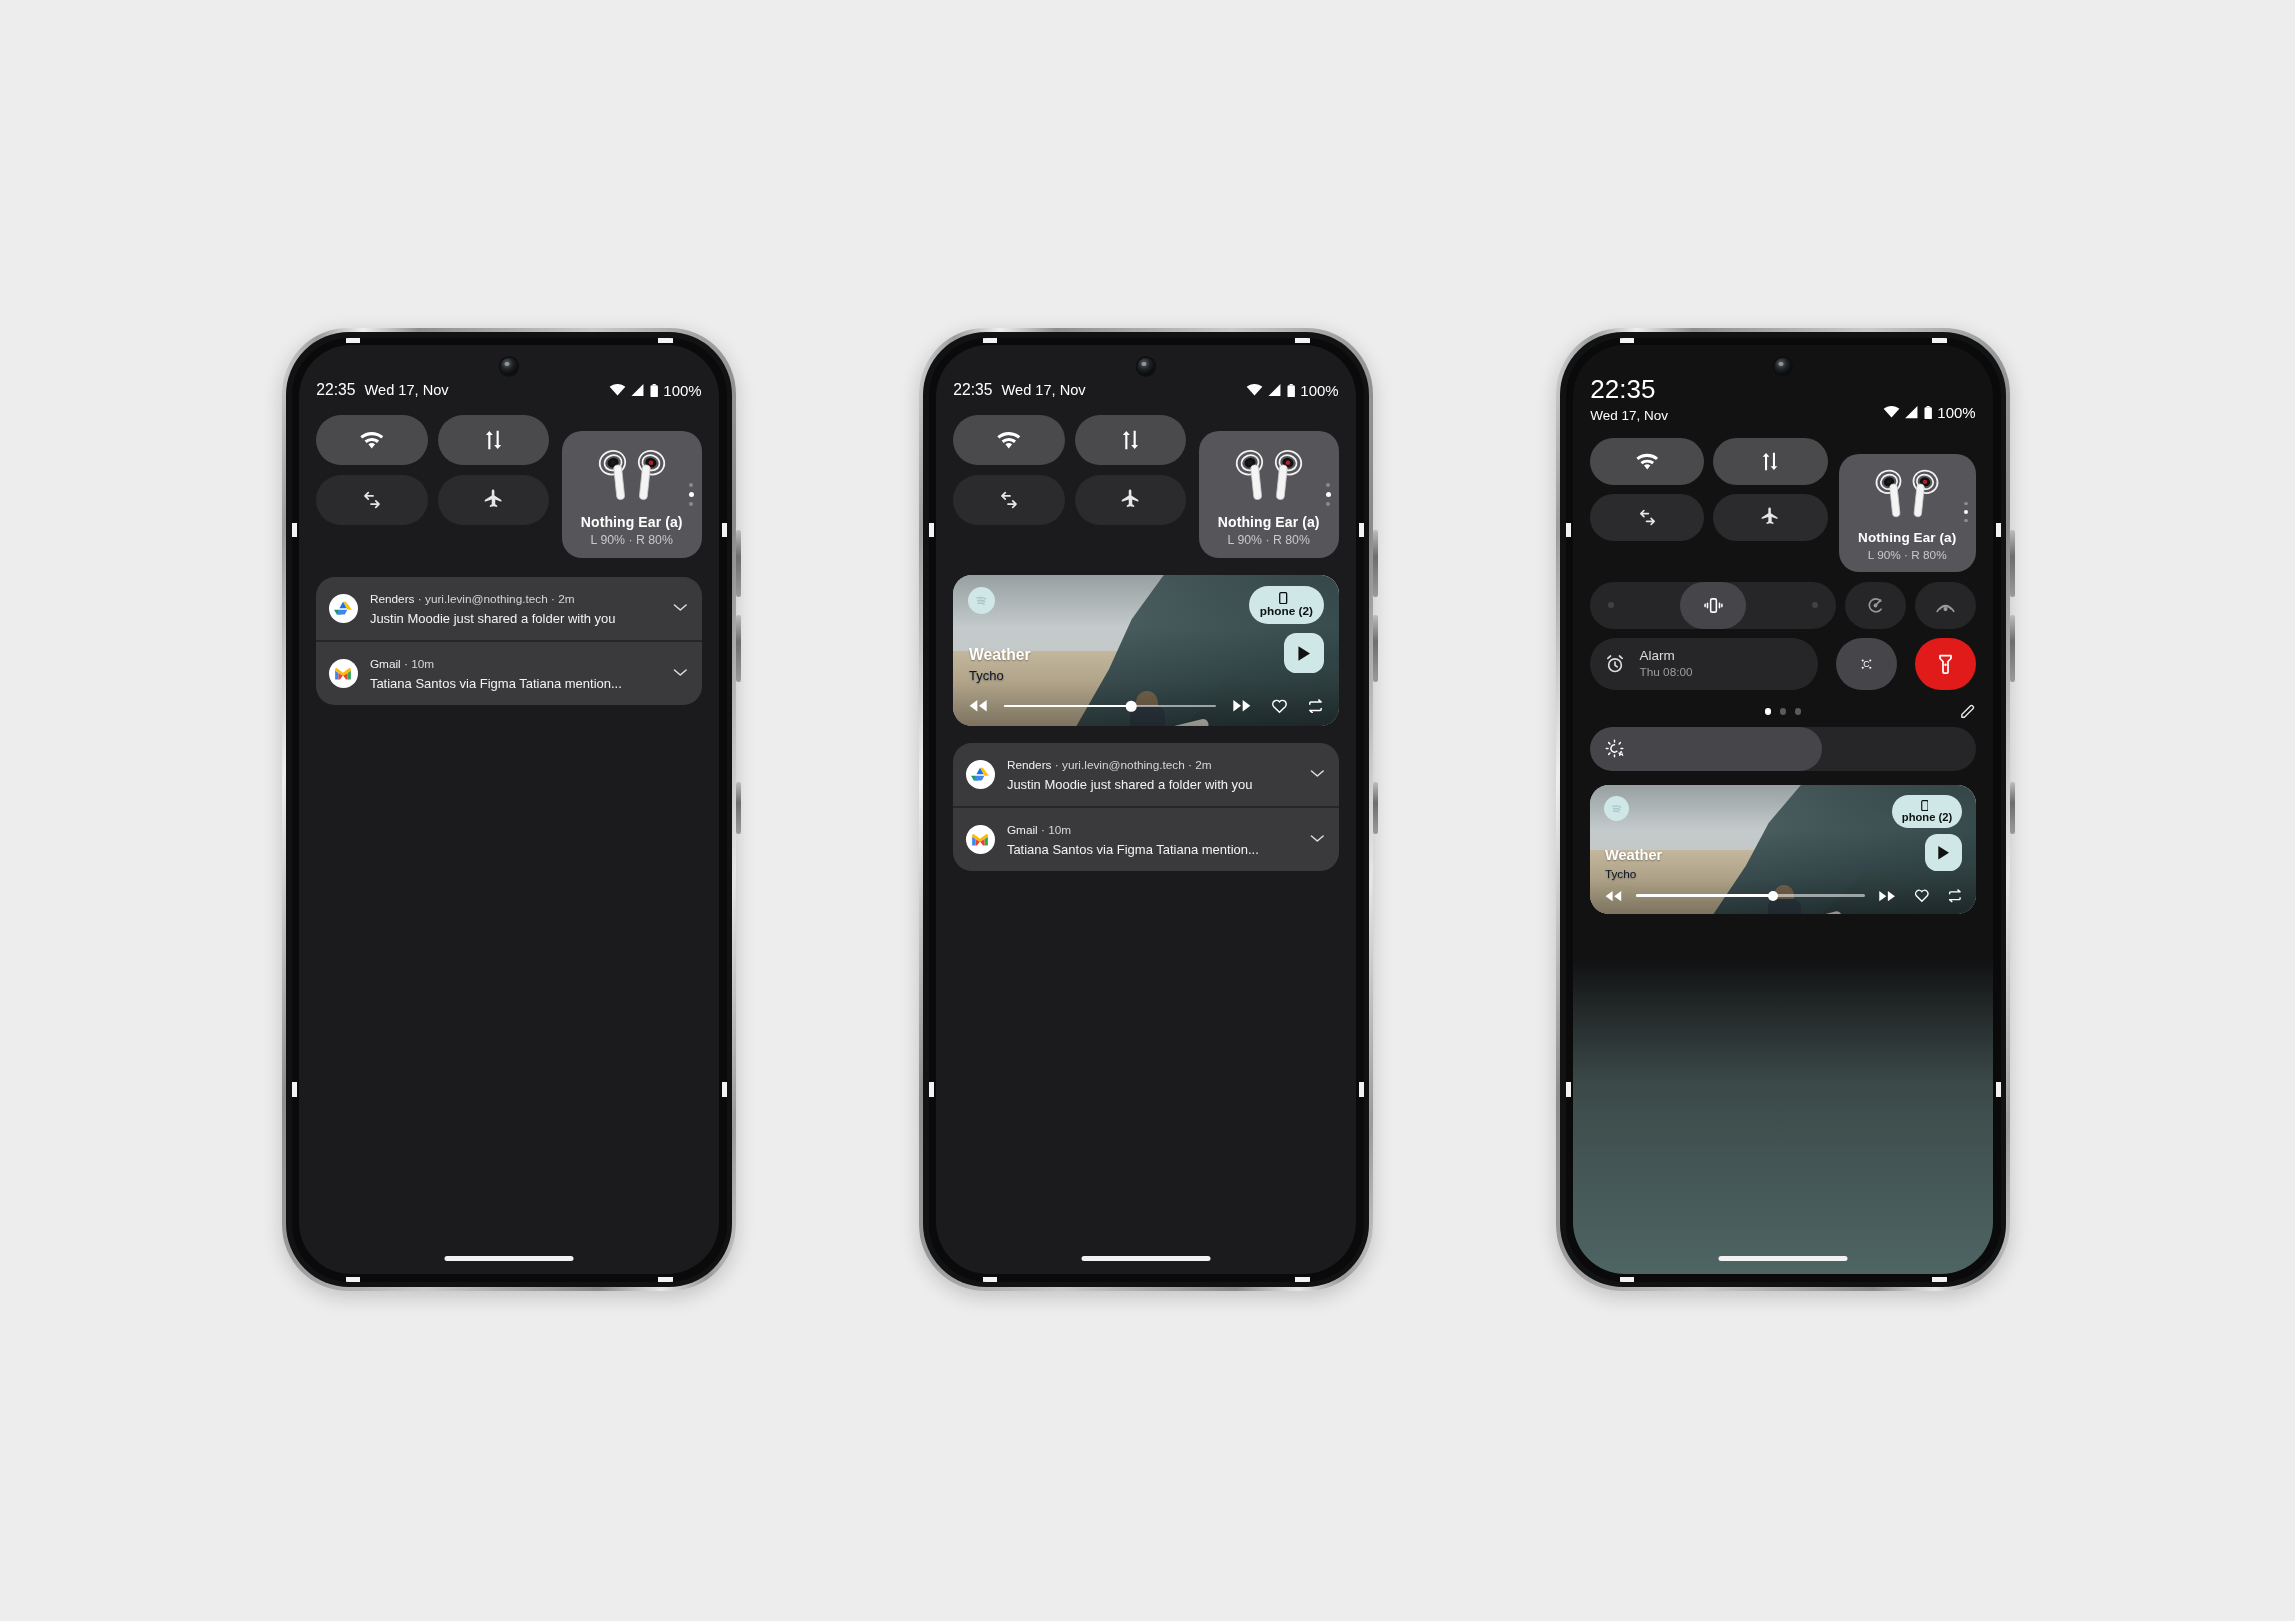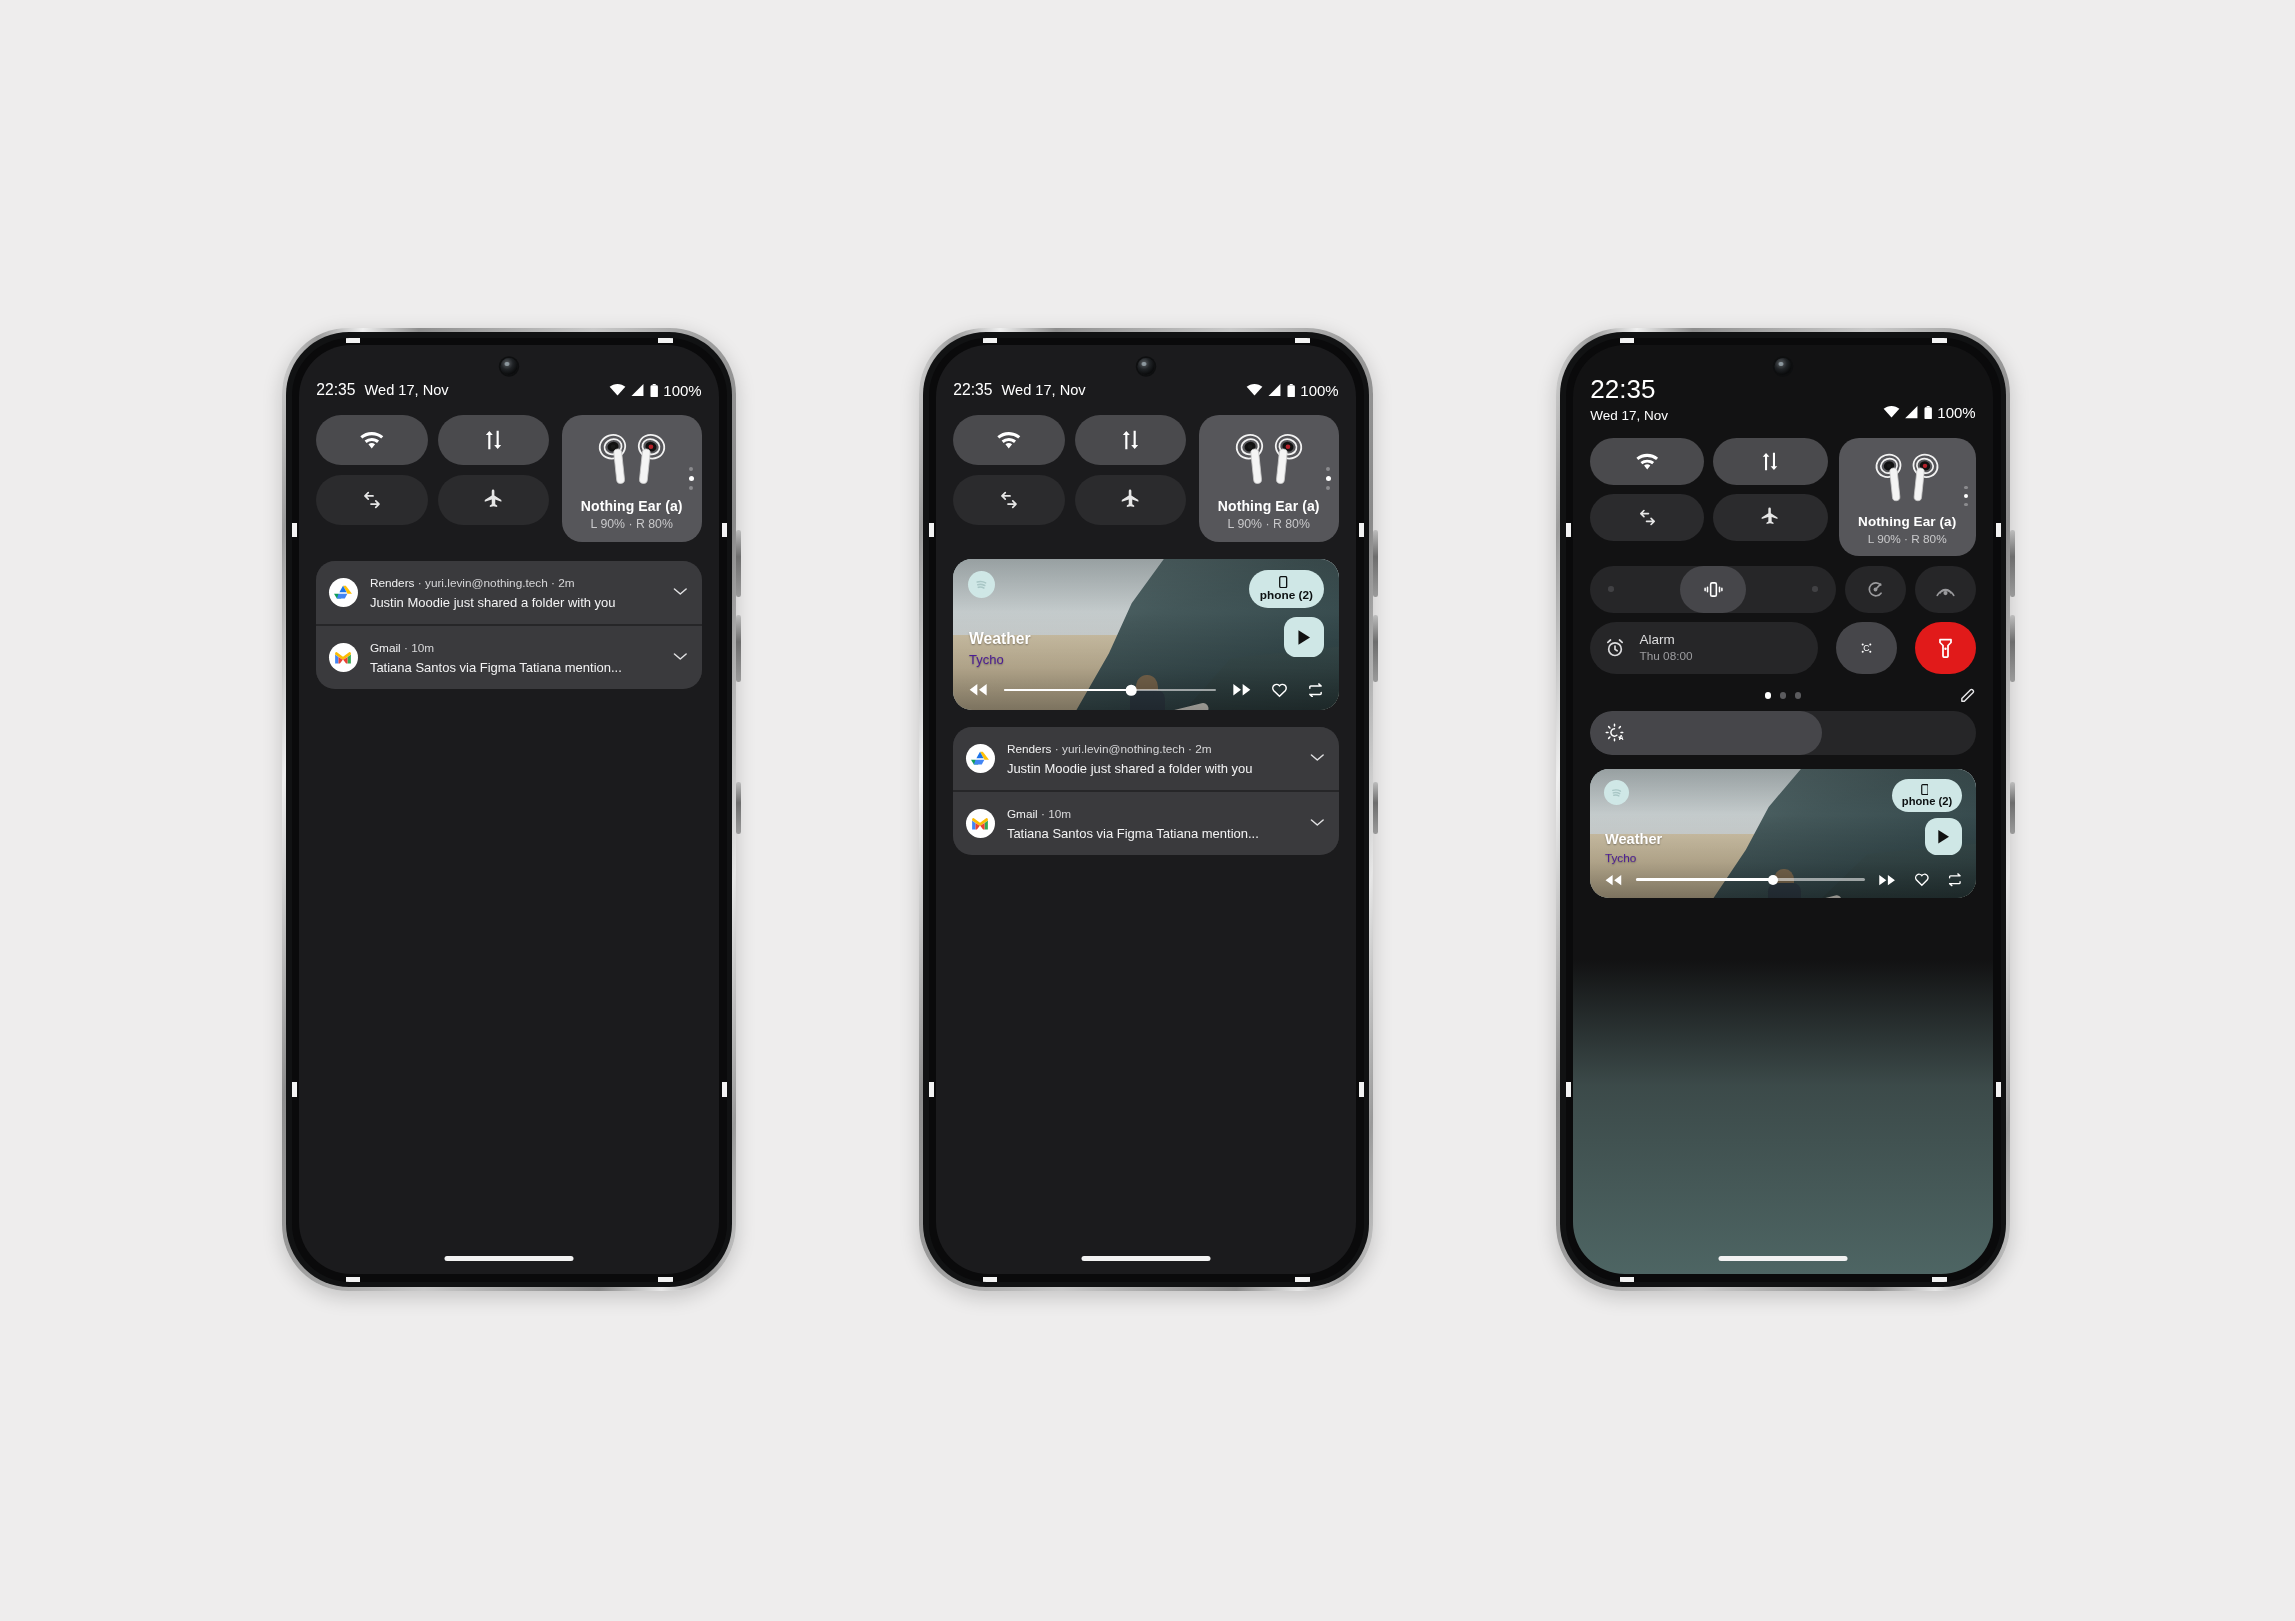--- a/index.html
+++ b/index.html
@@ -72,21 +72,21 @@
   .tile {
     display:flex; align-items:center; justify-content:center;
     background:#4a4a4d; border-radius:560px; color:#fff;
   }
   .tile.dim { background:#2b2b2d; }
   .tile svg { display:block; }
 
   .device-card {
     background:#56565a; border-radius:20px;
     display:flex; flex-direction:column; align-items:center;
-    position:relative; color:#fff;
+    position:relative; color:#fff;margin-top:16px;
   }
   .device-name { font-weight:700; letter-spacing:0.1px; }
   .device-batt { color:#c9c9cb; }
   .dots-v { position:absolute; display:flex; flex-direction:column; align-items:center; }
   .dotv { border-radius:50%; background:#8b8b8e; }
   .dotv.on { background:#fff; }
 
   
   .row3 { display:flex; }
   .pill { background:#262628; border-radius:560px; display:flex; align-items:center; position:relative; }
@@ -128,21 +128,21 @@
             clip-path: polygon(18% 100%, 0 100%, 30% 18%, 100% 0, 100% 100%); }
   .kid-head{ position:absolute; border-radius:46% 46% 40% 40%; background:#7d6a50; }
   .kid-body{ position:absolute; border-radius:24% 24% 12% 12%; background:#2f3b45; }
   .kid-board{ position:absolute; border-radius:5.6px; background:#d7d4cc; transform:rotate(-14deg); }
   .media-scrim{ position:absolute; inset:0;
     background:linear-gradient(180deg,rgba(0,0,0,.18) 0%,rgba(0,0,0,0) 35%,rgba(0,0,0,.10) 72%,rgba(0,0,0,.32) 100%); }
   .spotify { position:absolute; border-radius:50%; background:#cfe7e6; display:flex; align-items:center; justify-content:center; }
   .chip { position:absolute; background:#cfe7e6; border-radius:560px; display:flex; align-items:center; color:#0d1112; font-weight:700;flex-direction:column; }
   .play-btn { position:absolute; background:#cfe7e6; border-radius:12.3px; display:flex; align-items:center; justify-content:center; }
   .m-title { position:absolute; color:#fff; font-weight:700; text-shadow:0 0.6px 1.7px rgba(0,0,0,.35); }
-  .m-artist { position:absolute; color:#4c1d95; text-shadow:0 0.6px 1.7px rgba(0,0,0,.35); }
+  .m-artist { position:absolute; color:#0f172a; text-shadow:0 0.6px 1.7px rgba(0,0,0,.35); }
   .m-controls { position:absolute; left:0; right:0; display:flex; align-items:center; }
   .seek { position:relative; background:rgba(255,255,255,.55); border-radius:560px; }
   .seek-fill { position:absolute; left:0; top:0; bottom:0; background:#fff; border-radius:560px; }
   .seek-knob { position:absolute; top:50%; transform:translate(-50%,-50%); background:#fff; border-radius:50%; }
 
   
   .notif-group { background:#262628; border-radius:19px; overflow:hidden; }
   .notif { display:flex; align-items:center; background:#3a3a3d; position:relative; }
   .notif + .notif { margin-top:1.7px; }
   .n-ico { border-radius:50%; background:#fff; display:flex; align-items:center; justify-content:center; flex:0 0 auto; }

